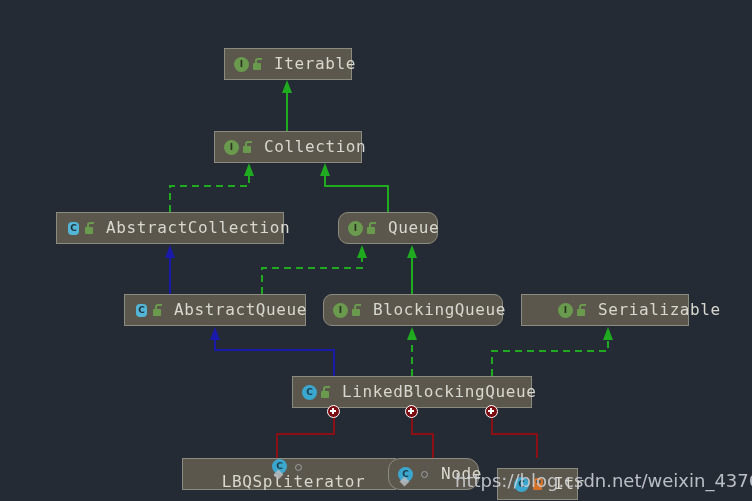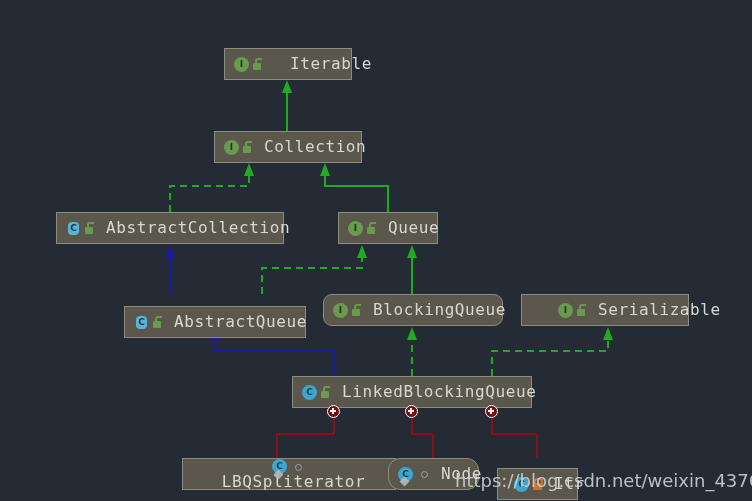--- a/index.html
+++ b/index.html
@@ -291,21 +291,21 @@
       <path d="M334,408 L334,434 L277,434 L277,458" stroke="#8b1016" stroke-width="2" fill="none"></path>
     </g>
     <g>
       <path d="M412,408 L412,434 L433,434 L433,458" stroke="#8b1016" stroke-width="2" fill="none"></path>
     </g>
     <g>
       <path d="M492,408 L492,434 L537,434 L537,458" stroke="#8b1016" stroke-width="2" fill="none"></path>
     </g>
   </svg>
 
-  <div class="node" style="left:224px; top:48px; width:128px;gap:16px;">
+  <div class="node" style="left:224px; top:48px; width:128px;">
     <span class="icons">
       <span class="ic ic-interface"></span>
       <span class="ic ic-lock-public"></span>
     </span>
     <span class="label">Iterable</span>
   </div>
 
   <div class="node" style="left:214px; top:131px; width:148px;">
     <span class="icons">
       <span class="ic ic-interface"></span>
@@ -315,29 +315,29 @@
   </div>
 
   <div class="node" style="left:56px; top:212px; width:228px;">
     <span class="icons">
       <span class="ic ic-abstract"></span>
       <span class="ic ic-lock-public"></span>
     </span>
     <span class="label">AbstractCollection</span>
   </div>
 
-  <div class="node" style="left:338px; top:212px; width:100px;">
+  <div class="node" style="left:338px; top:212px; width:100px;border-radius:10px;">
     <span class="icons">
       <span class="ic ic-interface"></span>
       <span class="ic ic-lock-public"></span>
     </span>
     <span class="label">Queue</span>
   </div>
 
-  <div class="node" style="left:124px; top:294px; width:182px;margin-top:12px;">
+  <div class="node" style="left:124px; top:294px; width:182px;">
     <span class="icons">
       <span class="ic ic-abstract"></span>
       <span class="ic ic-lock-public"></span>
     </span>
     <span class="label">AbstractQueue</span>
   </div>
 
   <div class="node" style="left:323px; top:294px; width:180px;border-radius:9px;">
     <span class="icons">
       <span class="ic ic-interface"></span>

